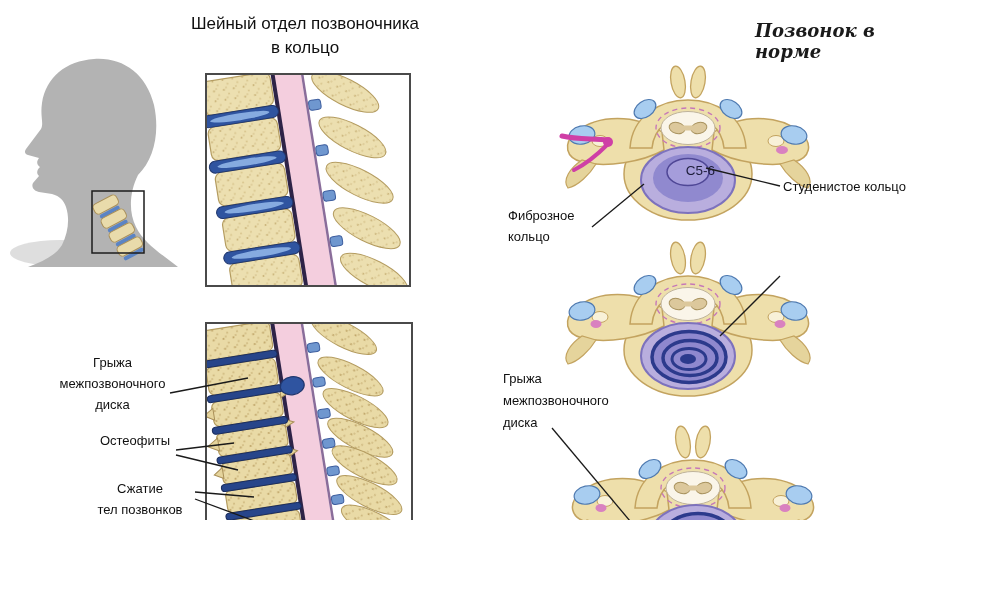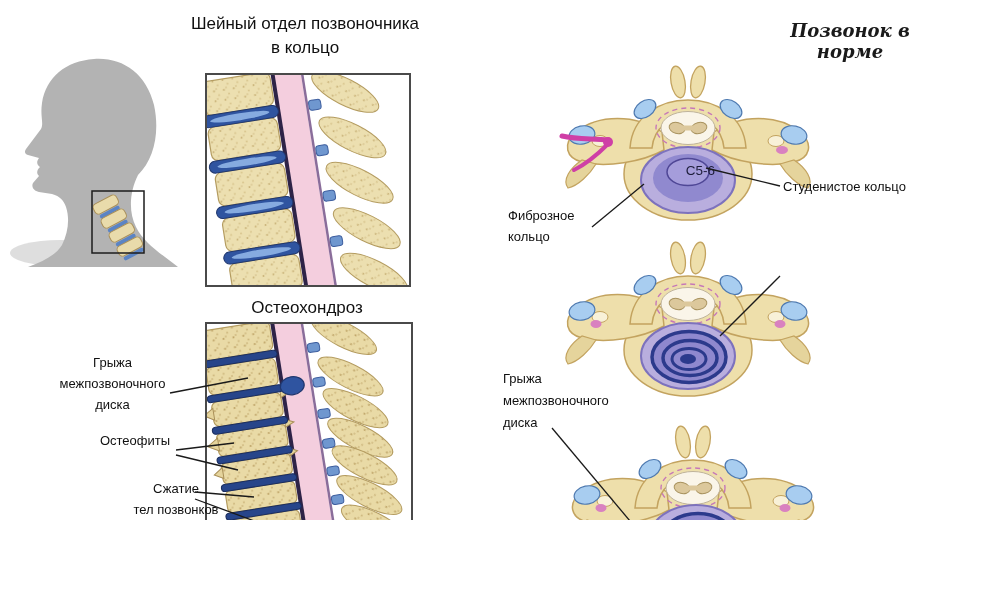--- a/index.html
+++ b/index.html
@@ -3,21 +3,21 @@
 <meta charset="utf-8">
 <style>
   html,body{margin:0;padding:0;background:#fff;}
   .stage{position:relative;width:1000px;height:520px;background:#fff;overflow:hidden;
          font-family:"Liberation Sans",sans-serif;color:#101010;}
   .abs{position:absolute;}
   .title{position:absolute;font-size:17px;line-height:24px;text-align:center;color:#101010;}
   .label{position:absolute;font-size:13px;line-height:21px;color:#101010;}
   .center{text-align:center;}
   .serif-title{position:absolute;font-family:"DejaVu Serif",serif;font-style:italic;
-               font-weight:600;font-size:18px;text-align:center;color:#1a1a1a;}
+               font-weight:600;font-size:18px;text-align:left;color:#1a1a1a;}
   .panel{position:absolute;border:2px solid #4a4a4a;background:#fff;overflow:hidden;}
   .panel svg{display:block;}
   .disc-tag{position:absolute;font-size:13.5px;text-align:center;color:#1d1d3a;}
   svg{shape-rendering:geometricPrecision;}
 </style>
 </head>
 <body>
 
 <div class="stage">
 
@@ -95,21 +95,20 @@
             <ellipse cx="44" cy="124" rx="30" ry="3.5" fill="#86abe0"></ellipse>
           <rect x="6" y="164" width="77" height="12" rx="6" fill="#2f54a0" stroke="#20376e"></rect>
             <ellipse cx="44" cy="170" rx="30" ry="3.5" fill="#86abe0"></ellipse>
           <rect x="6" y="210" width="77" height="12" rx="6" fill="#2f54a0" stroke="#20376e"></rect>
             <ellipse cx="44" cy="216" rx="30" ry="3.5" fill="#86abe0"></ellipse>
         </g>
       </g>
     </svg>
   </div>
 
-  <div class="title" style="left:205px;top:296px;width:204px;">Остеохондроз</div>
 
   <div class="panel" style="left:205px;top:322px;width:204px;height:220px;">
     <svg width="204" height="224" viewBox="0 0 204 224">
       <defs>
         <pattern id="spk2" width="10" height="10" patternUnits="userSpaceOnUse">
           <rect width="10" height="10" fill="#e9daa6"></rect>
           <circle cx="2.5" cy="3" r="1.1" fill="#bfa468"></circle>
           <circle cx="7" cy="7.5" r="1" fill="#cdb67c"></circle>
           <circle cx="5" cy="1" r="0.8" fill="#bfa468"></circle>
         </pattern>
@@ -166,21 +165,21 @@
       </g>
     </svg>
   </div>
 
   <div class="label center" style="left:45px;top:352px;width:135px;">
     <div>Грыжа</div>
     <div>межпозвоночного</div>
     <div>диска</div>
   </div>
   <div class="label center" style="left:85px;top:430px;width:100px;">Остеофиты</div>
-  <div class="label center" style="left:85px;top:478px;width:110px;margin-left:36px;">
+  <div class="label center" style="left:85px;top:478px;width:110px;">
     <div>Сжатие</div>
     <div>тел позвонков</div>
   </div>
 
   <div class="serif-title" style="left:755px;top:20px;width:190px;">Позвонок в норме</div>
 
   <svg class="abs" style="left:548px;top:52px;" width="280" height="190" viewBox="0 0 280 190">
     <ellipse cx="140" cy="122" rx="64" ry="46" fill="#eedfab" stroke="#c3a35f" stroke-width="1.5"></ellipse>
     <path d="M114,80 C88,62 50,62 28,80 C14,92 18,106 34,110 C58,116 94,110 116,98 Z" fill="#eedfab" stroke="#c3a35f" stroke-width="1.5"></path>
     <path d="M34,108 C22,116 14,128 20,136 C30,134 42,122 48,112 Z" fill="#e5d49c" stroke="#c3a35f" stroke-width="1.2"></path>

